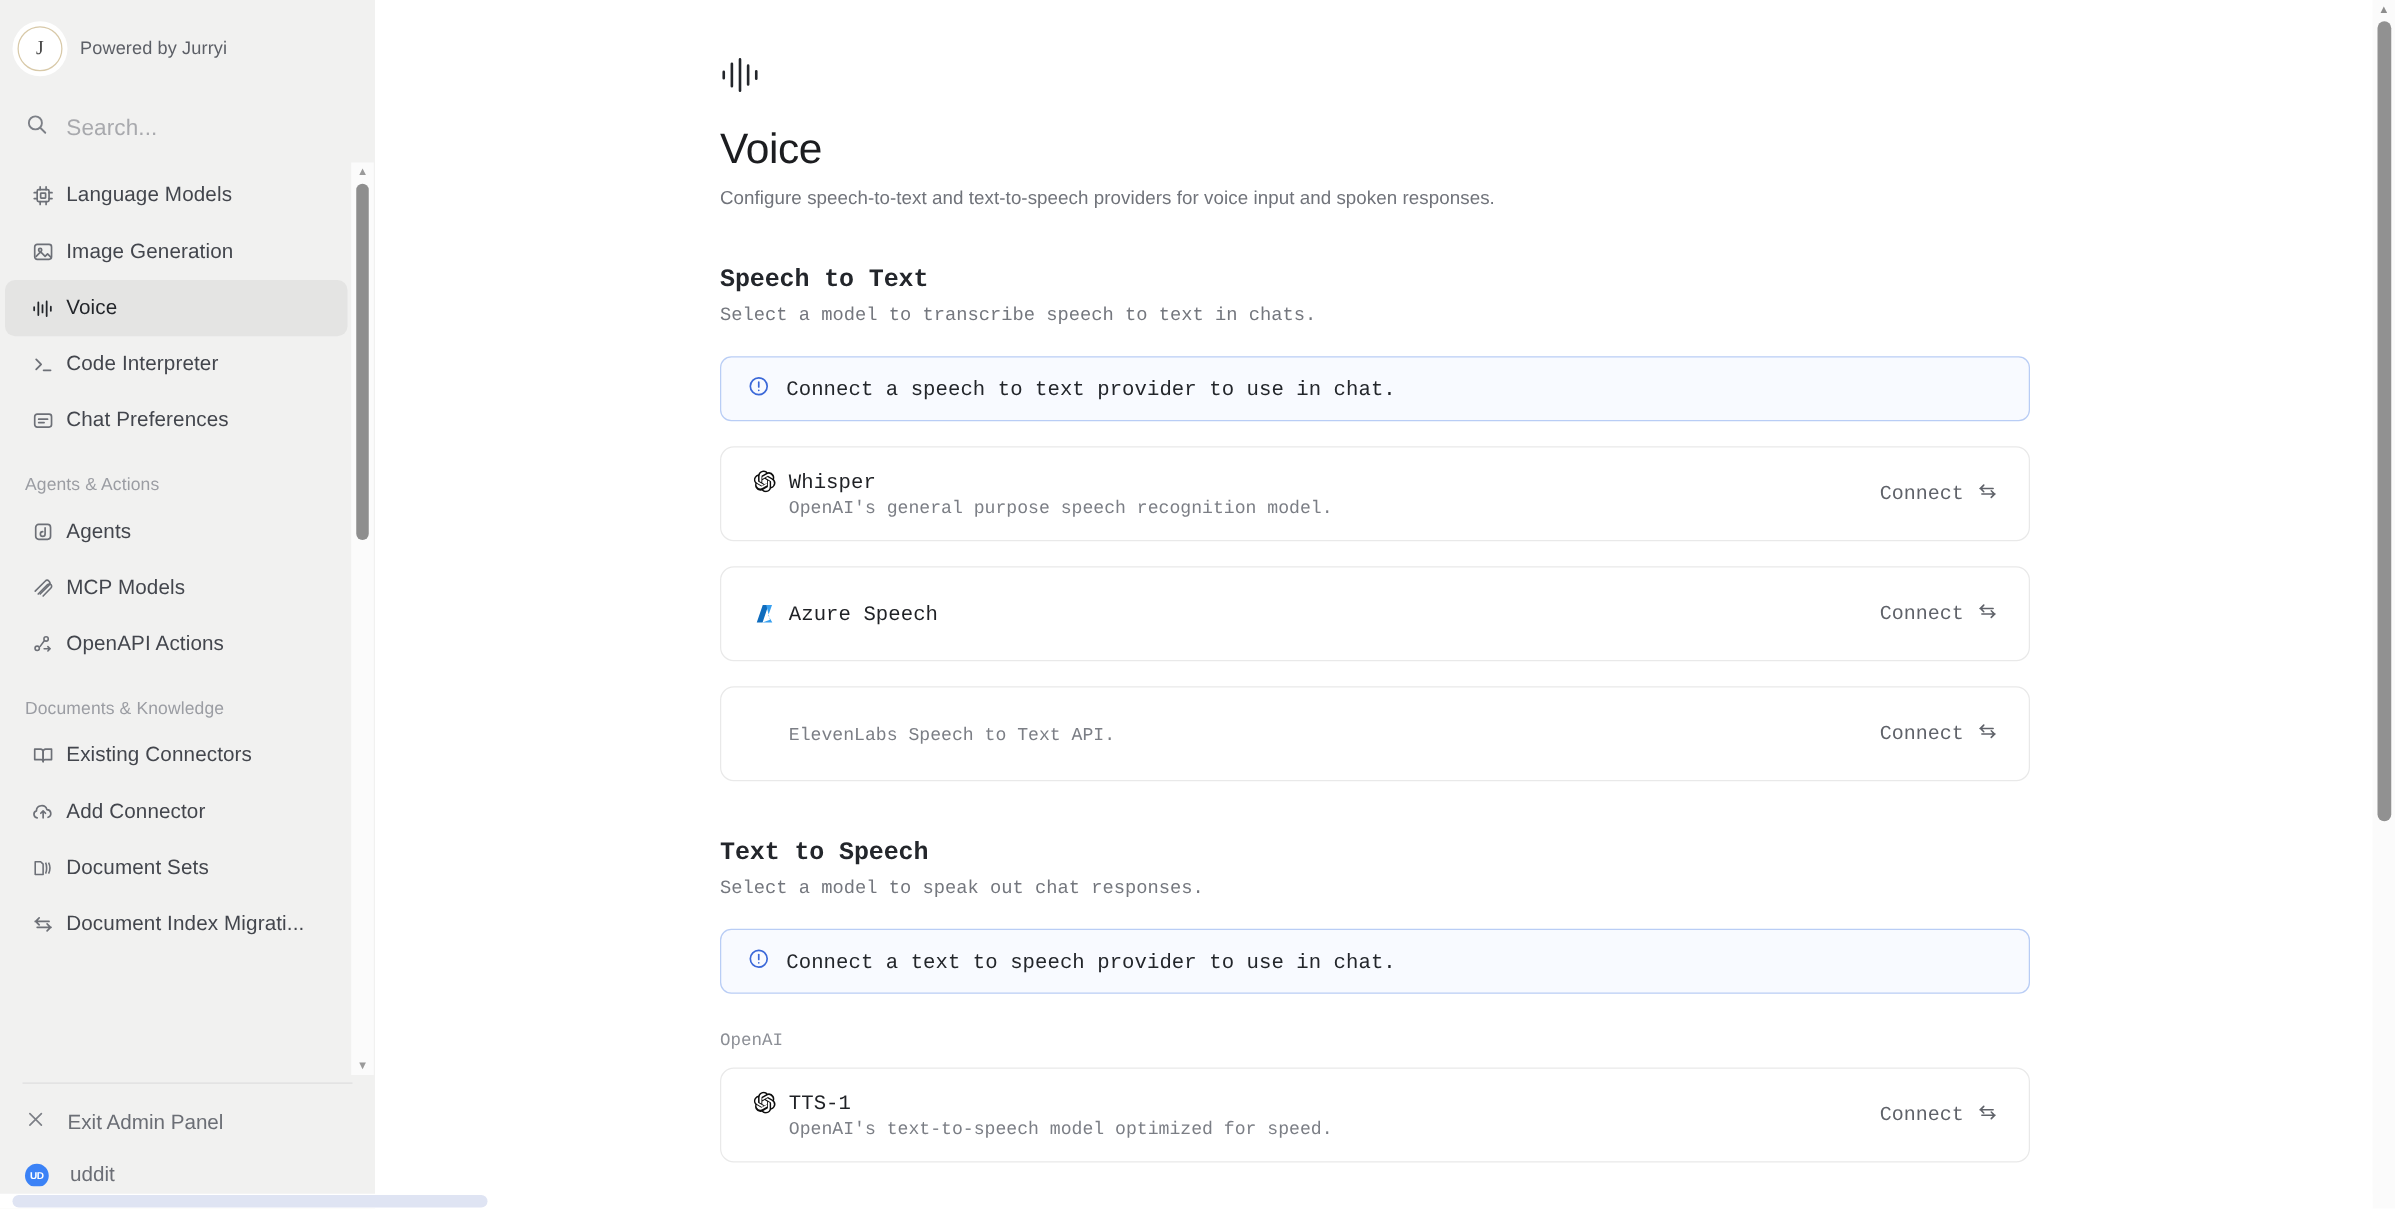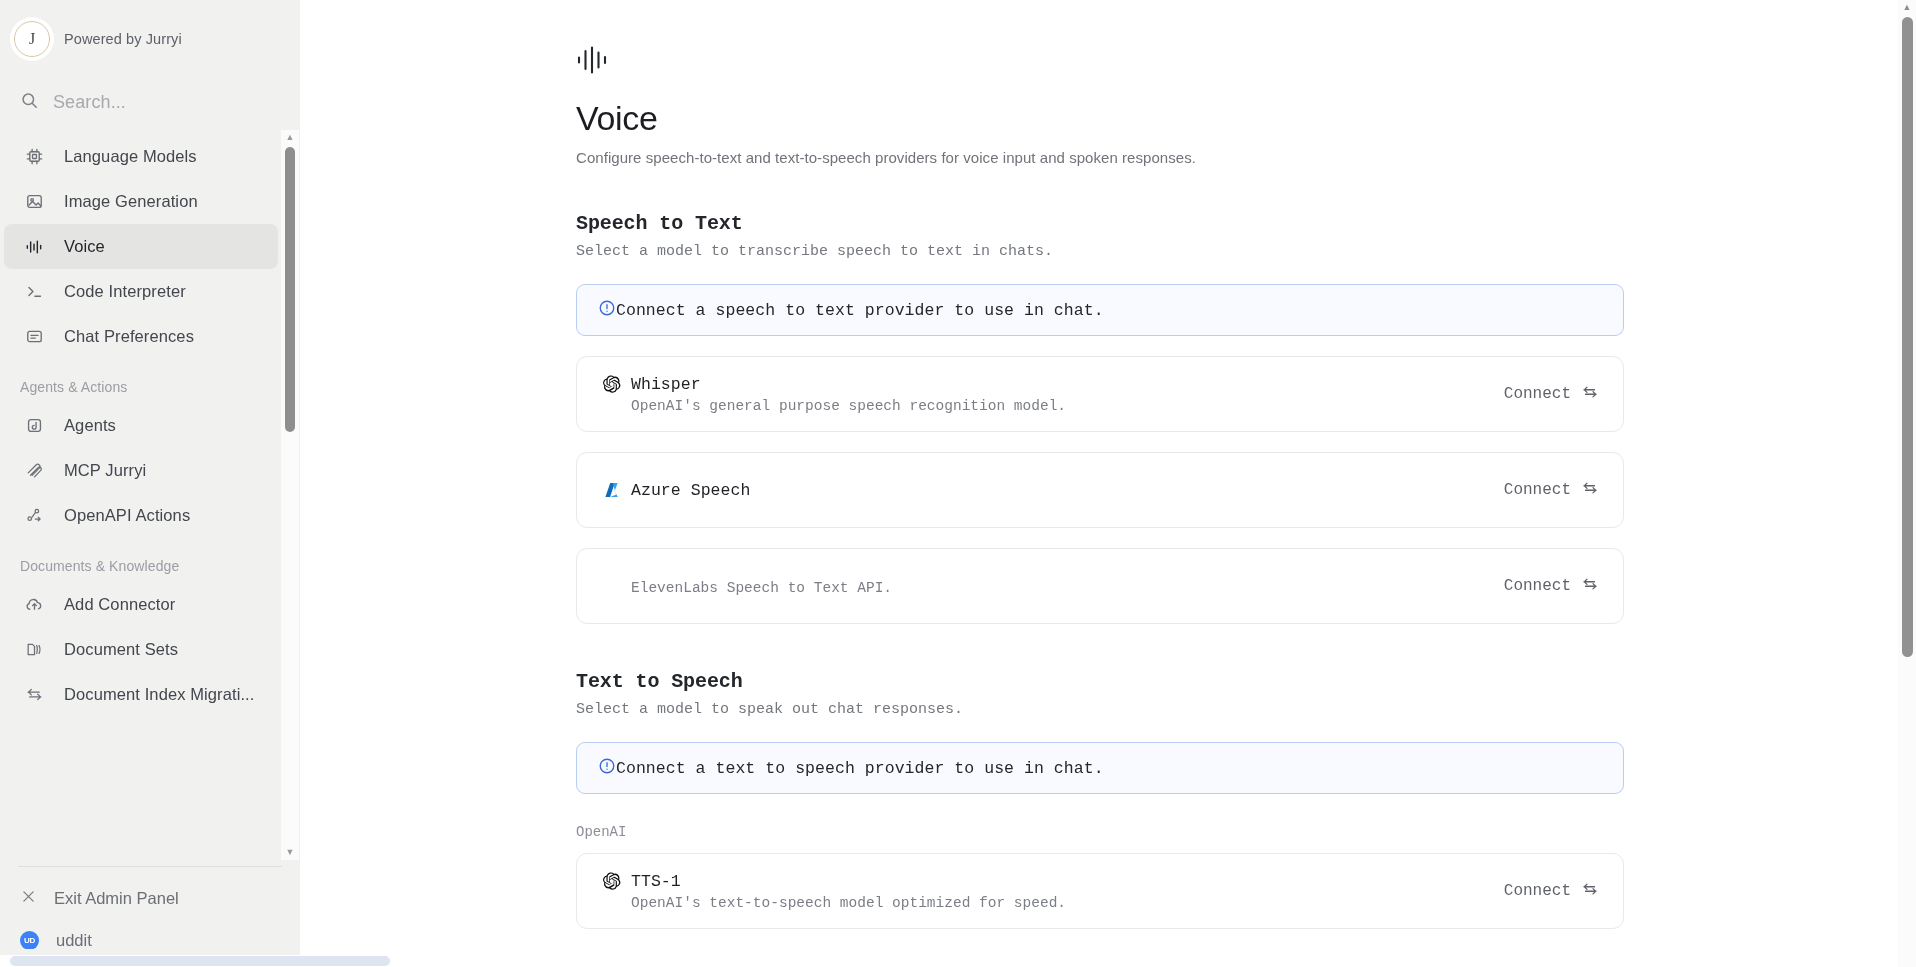--- a/index.html
+++ b/index.html
@@ -54,21 +54,21 @@
 
   .nav-scroll {
     position: relative;
     flex: 1 1 auto;
     overflow: hidden;
     padding-top: 4px;
   }
   .nav-inner { padding: 0 10px 0 0; }
 
   .nav-item {
-    display: flex; align-items: center; gap: 20px;
+    display: flex; align-items: center; gap: 9px;
     height: 45px;
     padding-left: 20px;
     margin: 0 12px 0 4px;
     border-radius: 8px;
     color: #43464d;
     font-size: 16.5px;
     cursor: pointer;
     white-space: nowrap;
     letter-spacing: 0.1px;
   }
@@ -133,21 +133,21 @@
     letter-spacing: -0.1px; margin-bottom: 8px;
   }
   .sec-sub { font-size: 15px; color: #74777e; }
 
   .banner {
     margin-top: 24px;
     width: 1048px; height: 52px;
     border: 1px solid #b9cdf5;
     background: #f8faff;
     border-radius: 9px;
-    display: flex; align-items: center; 
+    display: flex; align-items: center; gap: 13px;
     padding-left: 21px;
   }
   .banner-text { font-size: 16.5px; color: #23262b; letter-spacing: 0.05px; }
 
   .card {
     margin-top: 20px;
     width: 1048px; height: 76px;
     border: 1px solid #e9e9e9;
     border-radius: 11px;
     background: #fff;
@@ -280,37 +280,46 @@
           <span class="nav-label">Agents</span>
         </div>
 
         <div class="nav-item">
           <span class="ico">
             <svg width="19" height="19" viewBox="0 0 24 24" fill="none" stroke="currentColor" stroke-width="1.6" stroke-linecap="round" stroke-linejoin="round">
               <path d="M4 15L14 5a2.8 2.8 0 0 1 4 4L9 18"></path>
               <path d="M7 18L16.5 8.5a2.4 2.4 0 0 1 3.4 3.4L12 20"></path>
             </svg>
           </span>
-          <span class="nav-label">MCP Jurryi</span>
+          <span class="nav-label">MCP Models</span>
         </div>
 
         <div class="nav-item">
           <span class="ico">
             <svg width="19" height="19" viewBox="0 0 24 24" fill="none" stroke="currentColor" stroke-width="1.6" stroke-linecap="round">
               <circle cx="6" cy="16" r="2.2"></circle>
                 <circle cx="15" cy="6.5" r="2.2"></circle>
               <path d="M9 14l4-5.5"></path>
                 <path d="M13 16.5h6m-2.2-2.2l2.2 2.2-2.2 2.2"></path>
             </svg>
           </span>
           <span class="nav-label">OpenAPI Actions</span>
         </div>
 
         <div class="nav-group">Documents &amp; Knowledge</div>
 
+        <div class="nav-item">
+          <span class="ico">
+            <svg width="19" height="19" viewBox="0 0 24 24" fill="none" stroke="currentColor" stroke-width="1.7" stroke-linejoin="round">
+              <path d="M3.5 5.5h6a2.5 2.5 0 0 1 2.5 2.5v10a2 2 0 0 0-2-2h-6.5z"></path>
+              <path d="M20.5 5.5h-6a2.5 2.5 0 0 0-2.5 2.5v10a2 2 0 0 1 2-2h6.5z"></path>
+            </svg>
+          </span>
+          <span class="nav-label">Existing Connectors</span>
+        </div>
 
         <div class="nav-item">
           <span class="ico">
             <svg width="19" height="19" viewBox="0 0 24 24" fill="none" stroke="currentColor" stroke-width="1.7" stroke-linecap="round" stroke-linejoin="round">
               <path d="M17 17.5a4 4 0 0 0-1.2-7.8A5.4 5.4 0 0 0 5.2 11 3.6 3.6 0 0 0 6 18"></path>
               <path d="M12 18v-7m0 0l-2.4 2.4M12 11l2.4 2.4"></path>
             </svg>
           </span>
           <span class="nav-label">Add Connector</span>
         </div>

